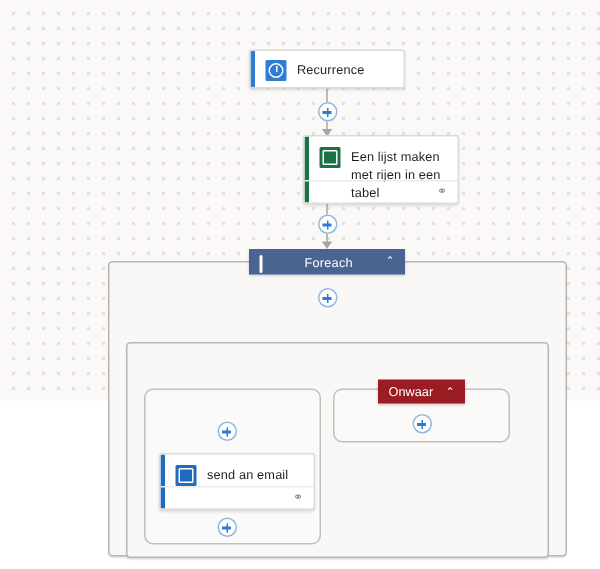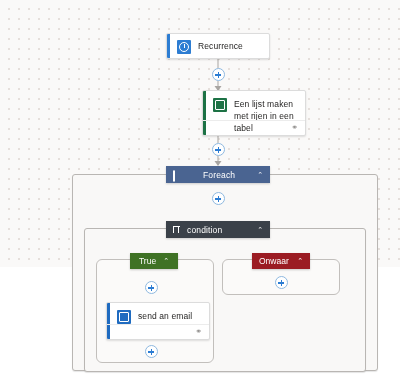--- a/index.html
+++ b/index.html
@@ -273,34 +273,21 @@
   </div>
 
   <div class="scope-header hdr-foreach" style="left:166px; top:166px; width:104px;">
     <span class="hdr-icon">
       <span class="glyph-loop"></span>
     </span>
     <span class="hdr-label">Foreach</span>
     <span class="chev">⌃</span>
   </div>
 
-  <div class="scope-header hdr-condition" style="left:166px; top:221px; width:104px;">
-    <span class="hdr-icon glyph-cond">
-      <i class="bar-top"></i>
-        <i></i>
-        <i></i>
-    </span>
-    <span class="hdr-label">condition</span>
-    <span class="chev">⌃</span>
-  </div>
-
-  <div class="branch-pill pill-true" style="left:130px; top:253px; width:48px;">
-    <span>True</span>
-    <span class="chev">⌃</span>
-  </div>
+
 
   <div class="branch-pill pill-false" style="left:252px; top:253px; width:58px;">
     <span>Onwaar</span>
     <span class="chev">⌃</span>
   </div>
 
   <div class="card" style="left:106px; top:302px; width:104px; height:38px;">
     <span class="accent" style="background:#1f6bc0;"></span>
     <div class="card-head">
       <span class="appicon icon-outlook">

